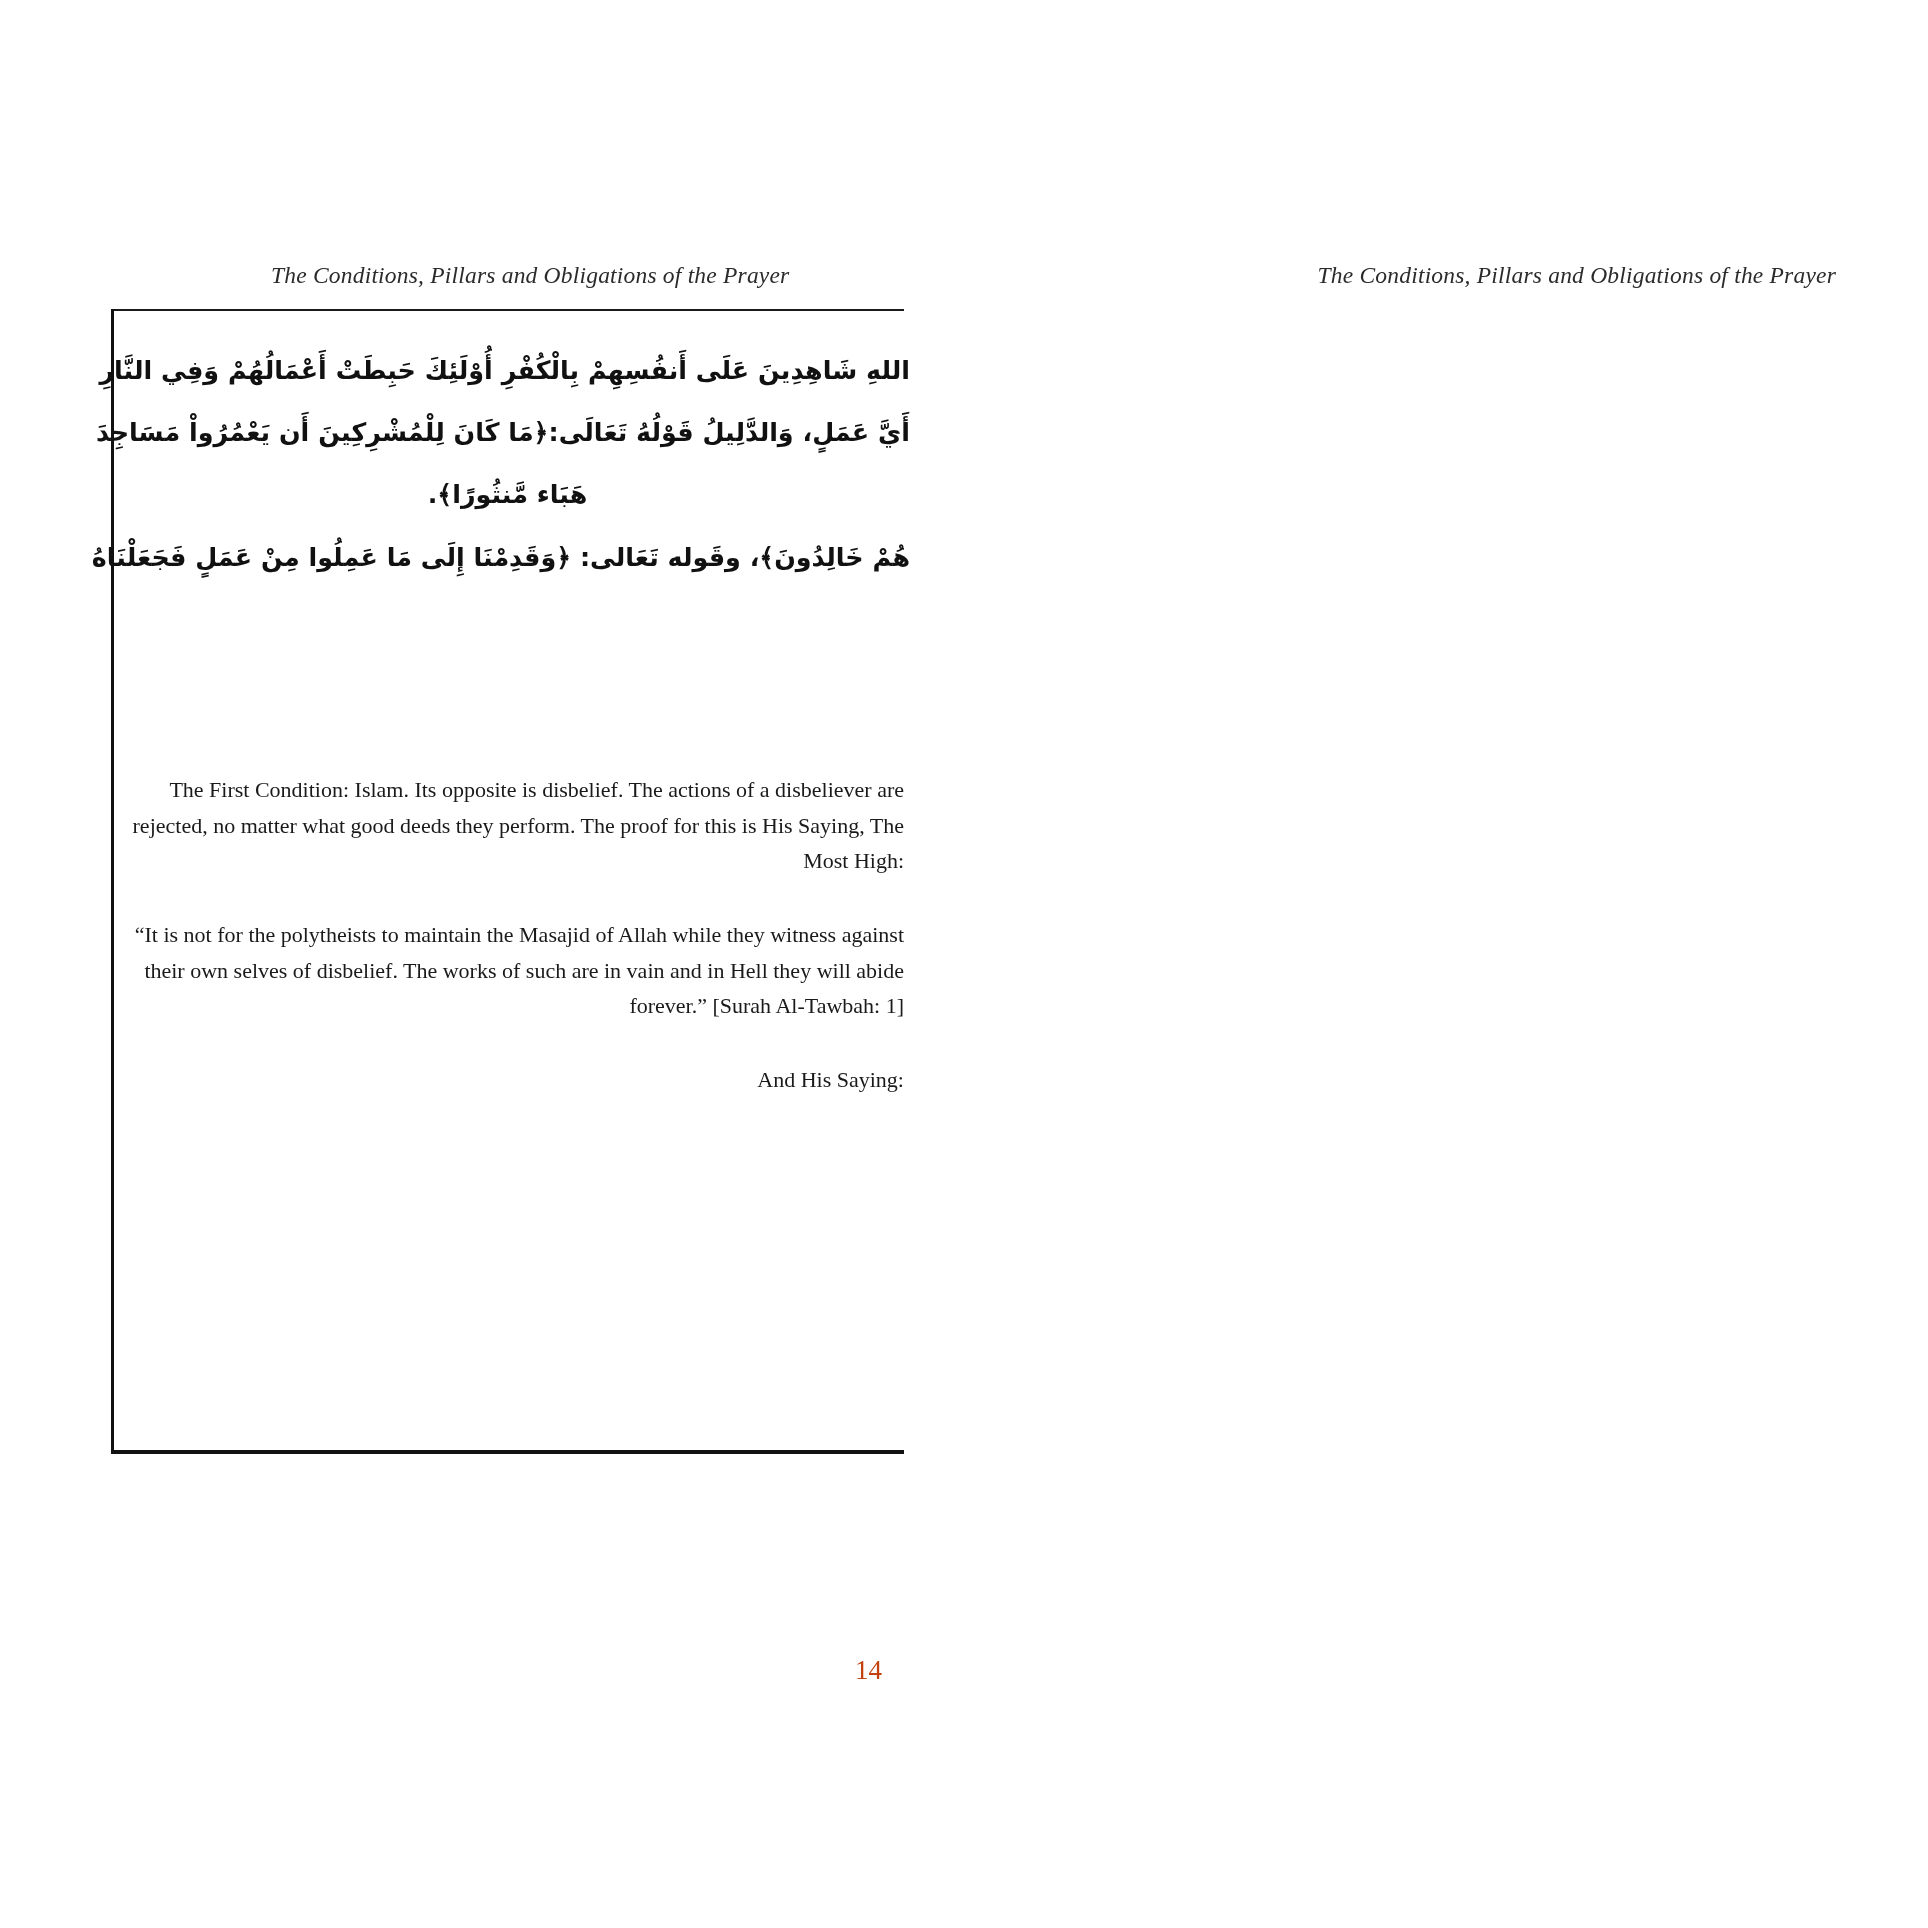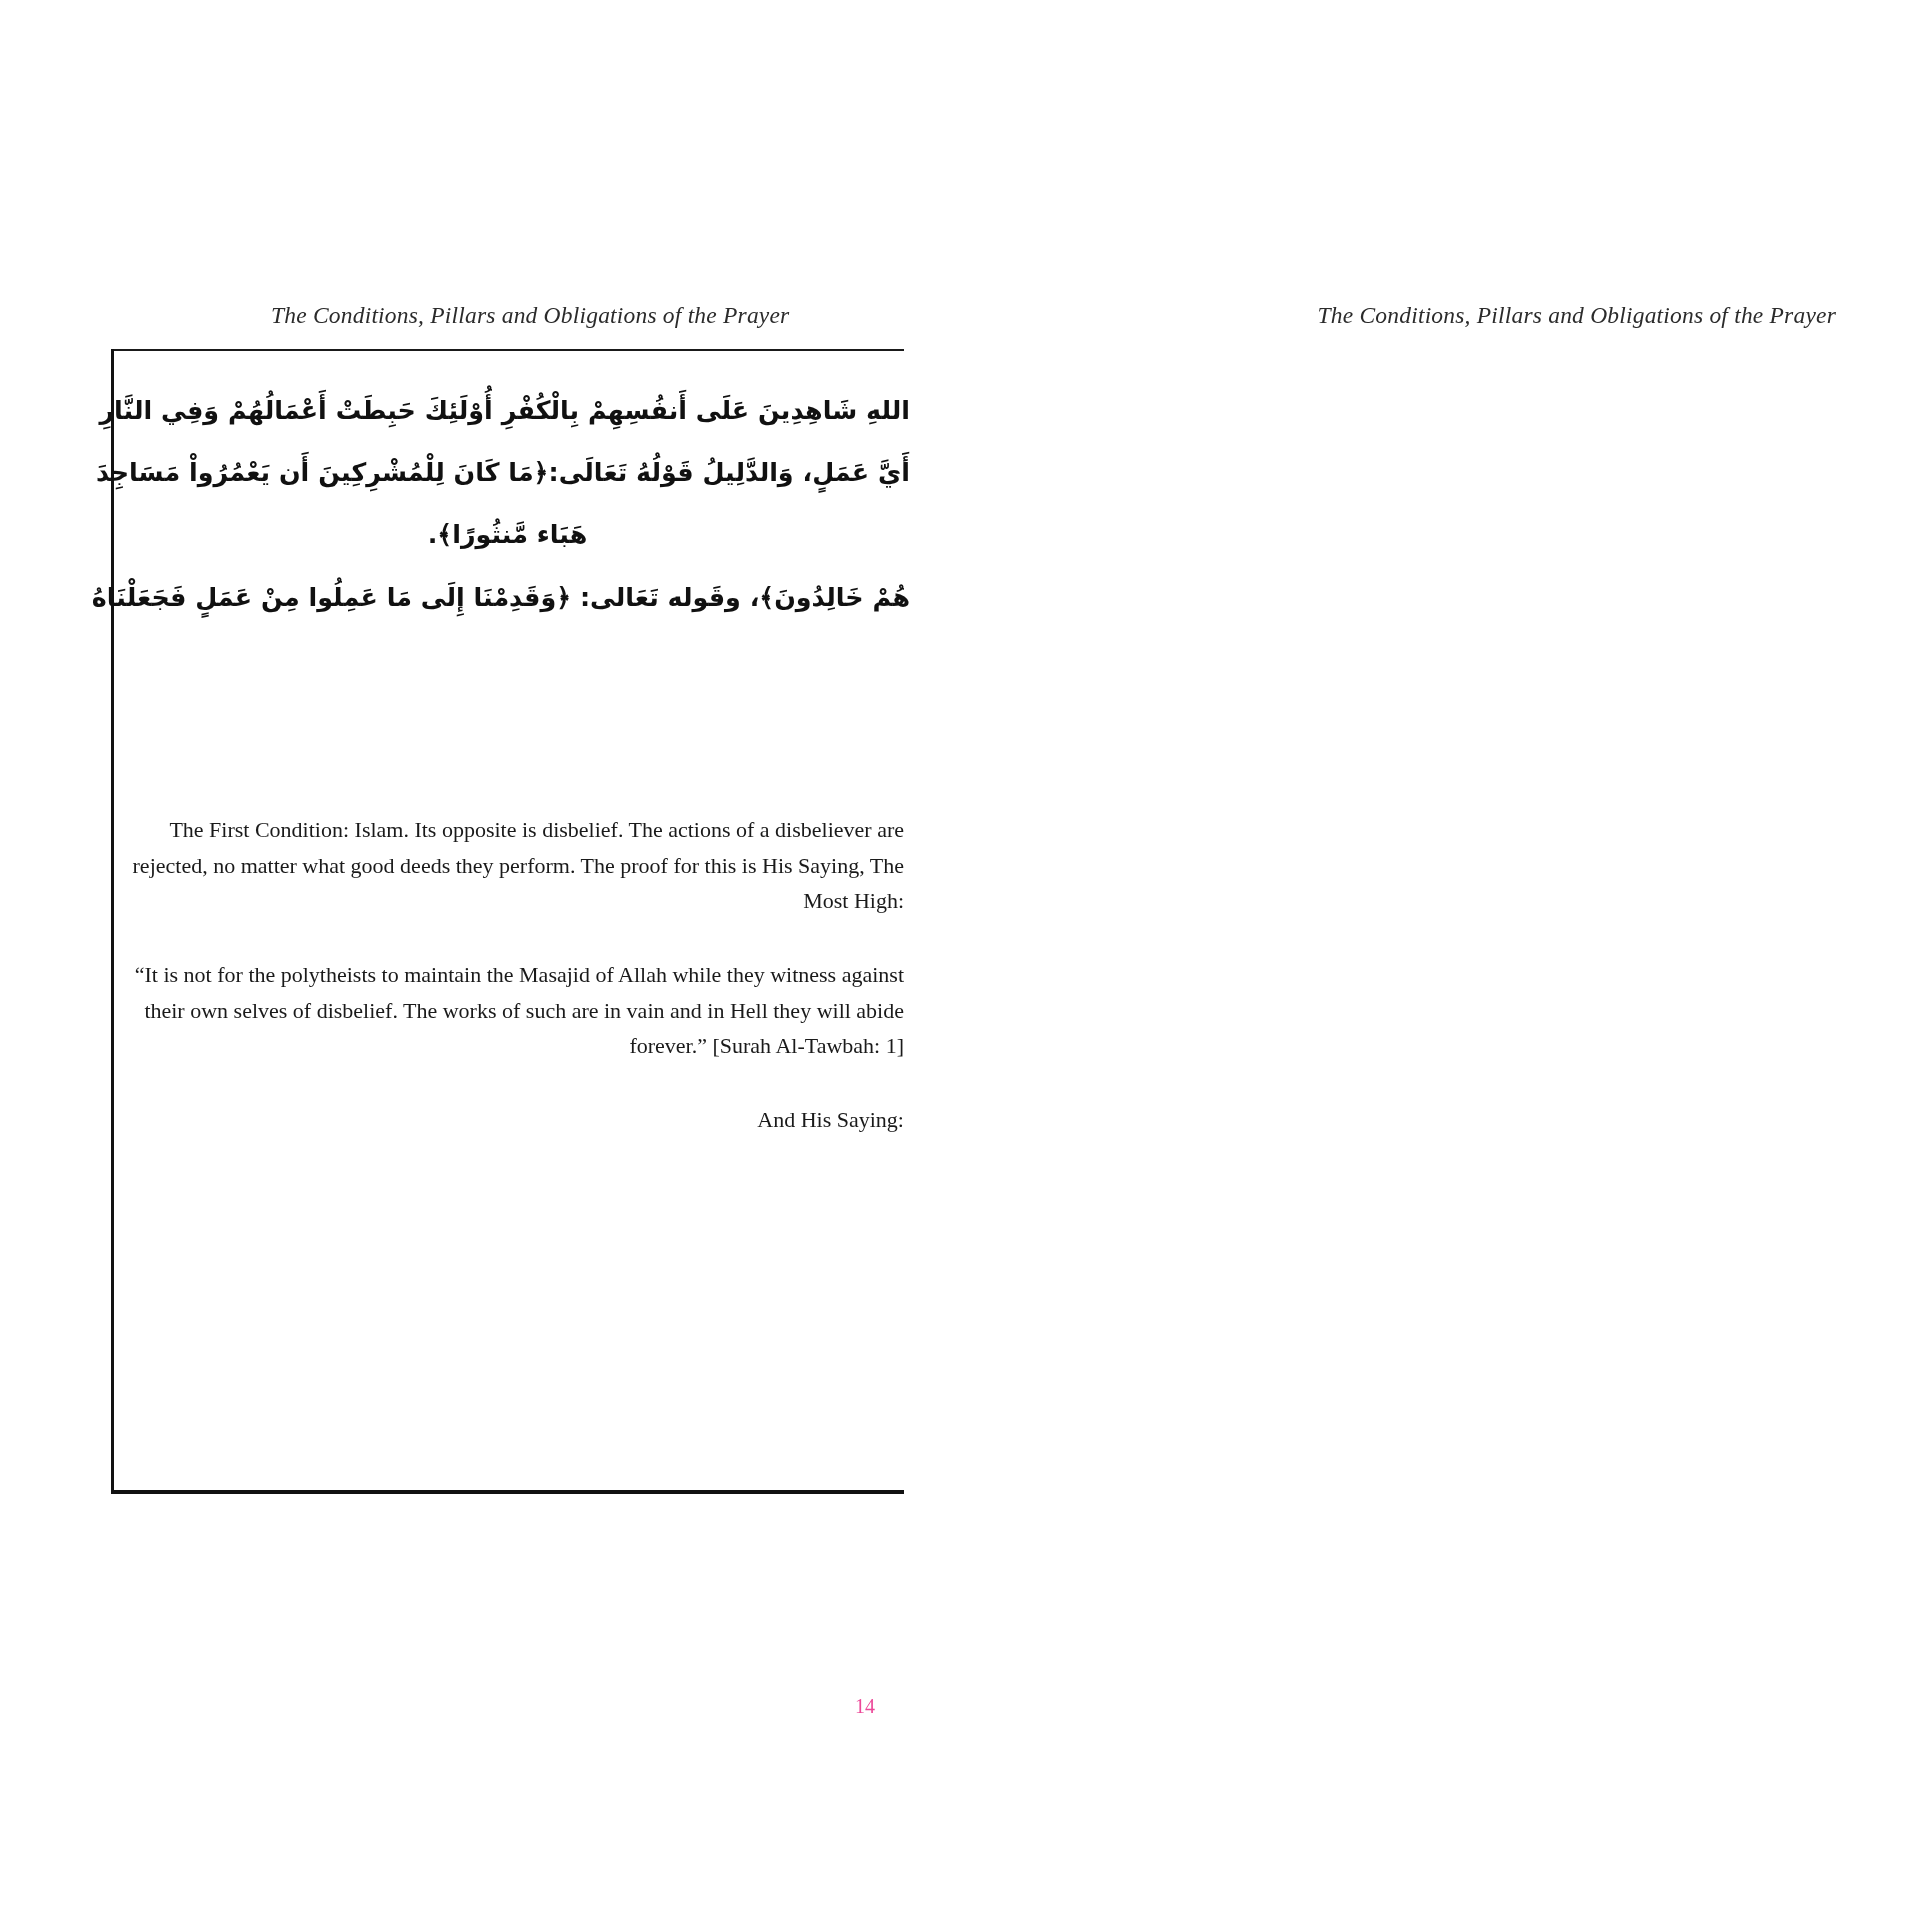--- a/index.html
+++ b/index.html
@@ -16,21 +16,20 @@
     overflow: hidden;
   }
   .spread {
     position: absolute;
     left: 0;
     top: 0;
     width: 1928px;
     height: 1360px;
     display: flex;
     flex-direction: row;
-    margin-top: 40px;
   }
   .page {
     position: relative;
     box-sizing: border-box;
   }
   .page-left {
     width: 964px;
     height: 1928px;
     padding: 245px 0 0 0;
   }
@@ -122,22 +121,22 @@
     line-height: 1.62;
     color: #1a1a1a;
     margin: 0 0 38px 0;
     text-align: right;
   }
 
   
   .folio {
     position: absolute;
     font-family: "Liberation Serif", serif;
-    font-size: 20px;
-    color: #ec4899;
+    font-size: 27px;
+    color: #c2410c;
   }
   .folio-left { left: 855px; top: 1655px; }
 
   
   .watermark {
     position: absolute;
     left: 810px;
     top: 942px;
     width: 386px;
     height: 58px;

